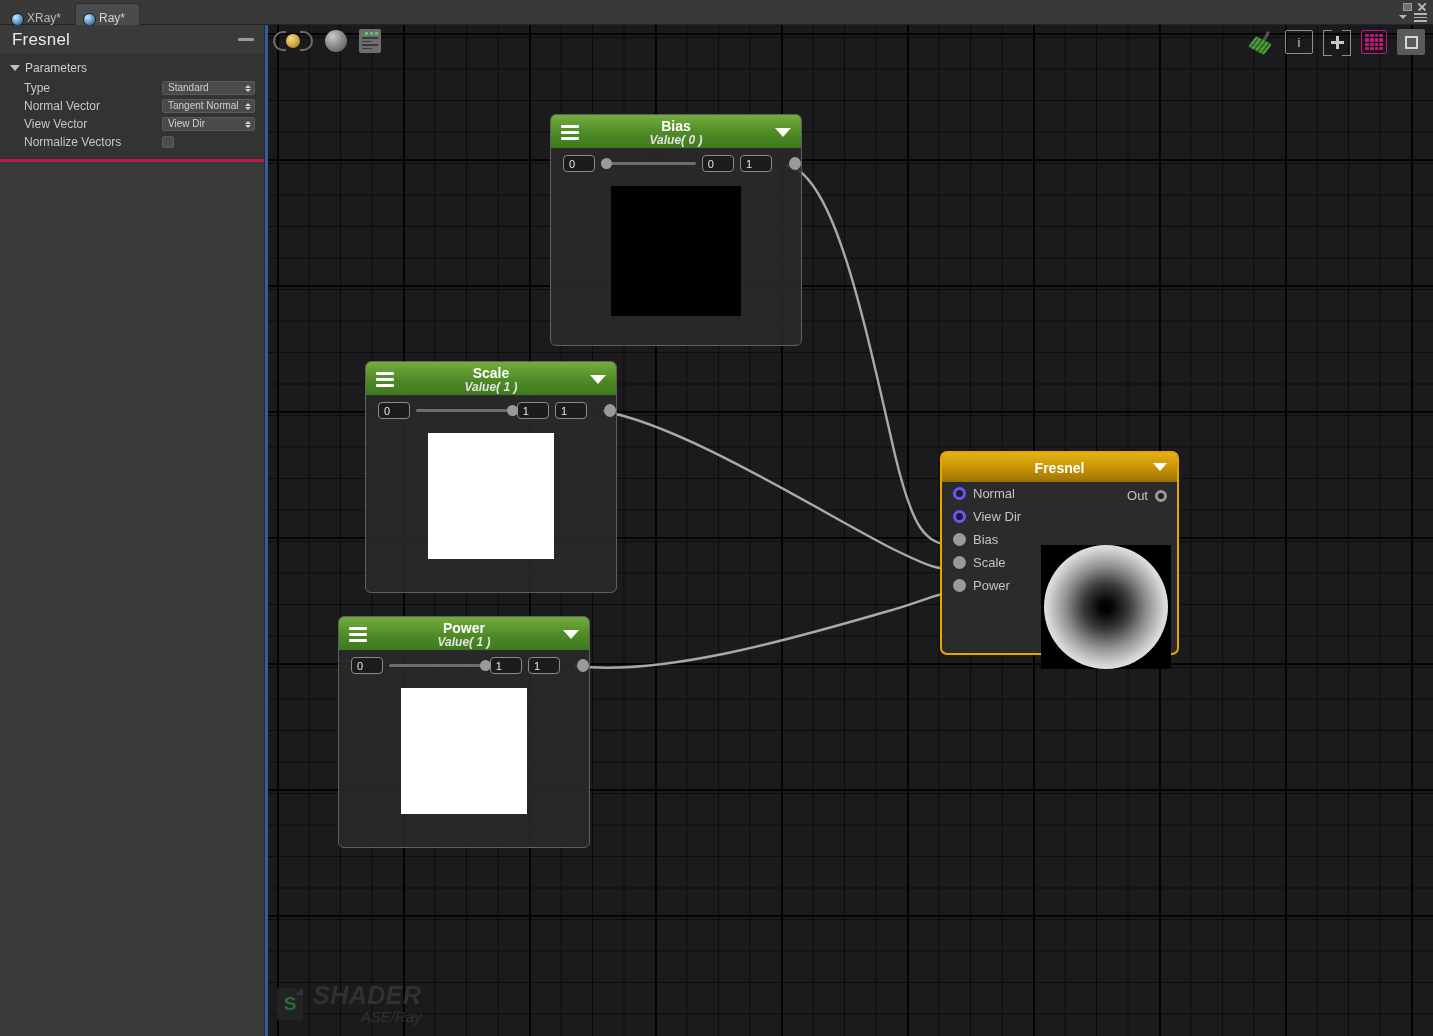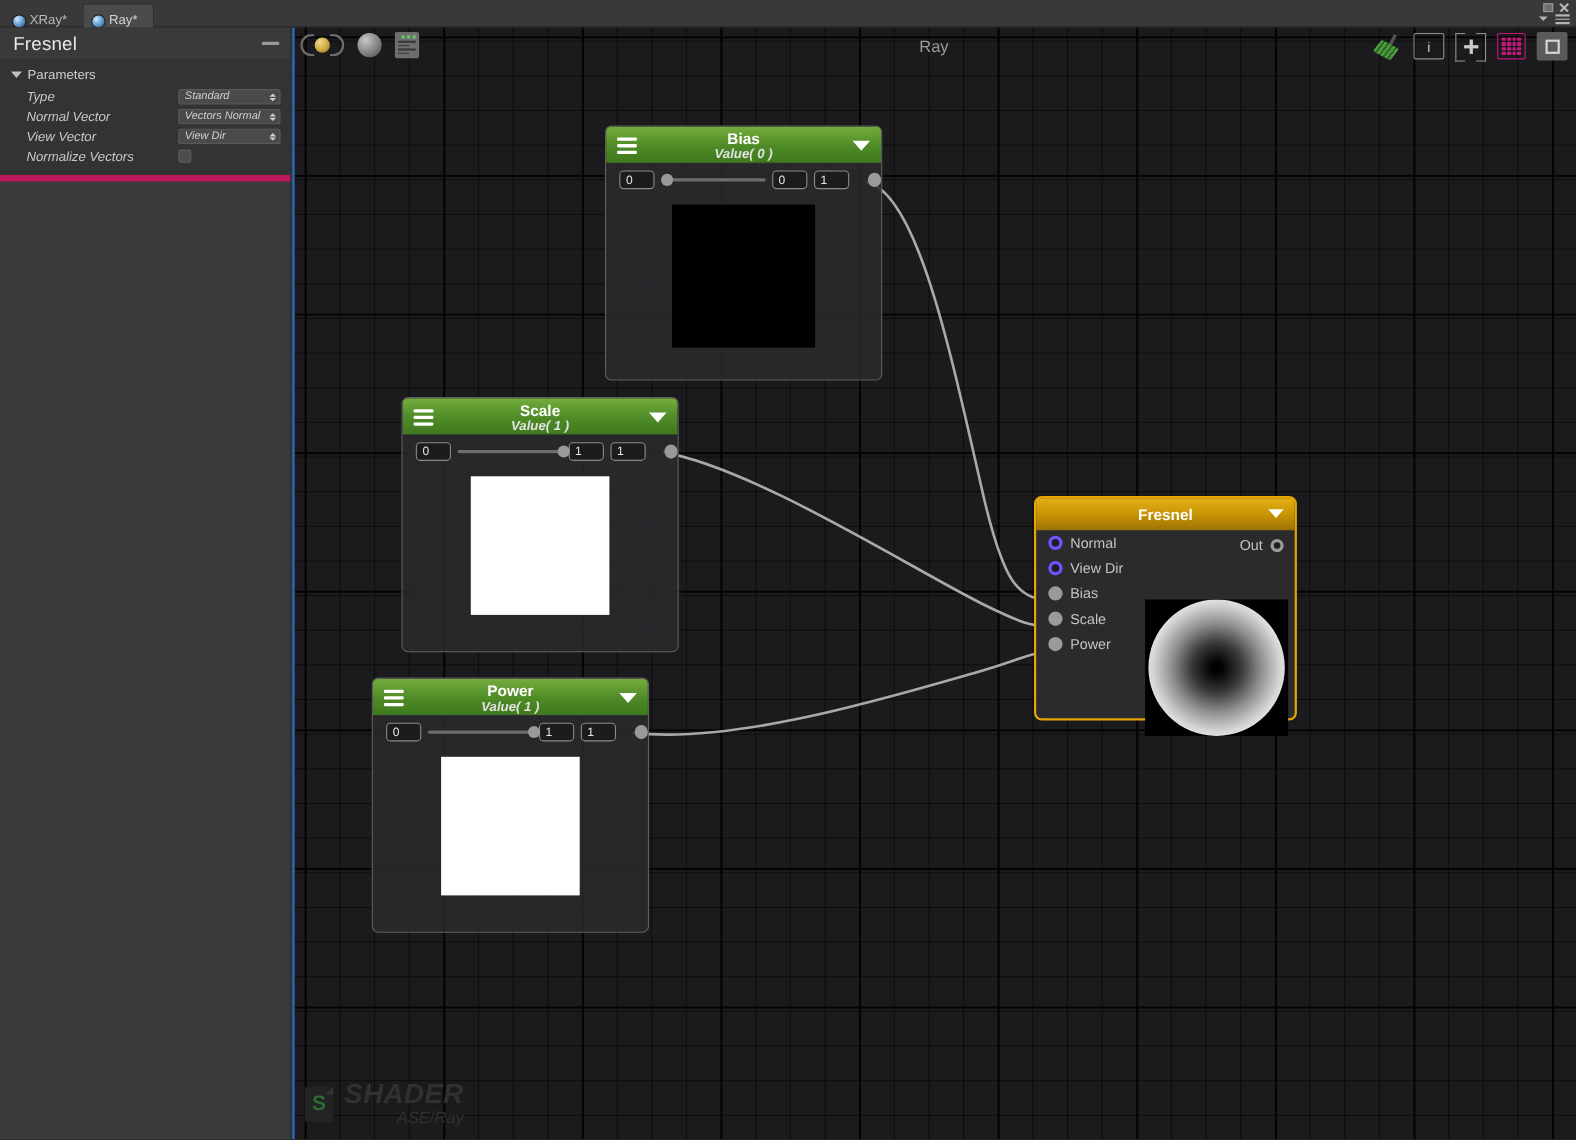--- a/index.html
+++ b/index.html
@@ -57,28 +57,28 @@
     background: #3a3a3a;
     border-right: 1px solid #2a2a2a;
   }
   .insp-head {
     height: 30px; display: flex; align-items: center; justify-content: space-between;
     padding: 0 10px 0 12px;
     border-bottom: 1px solid #2e2e2e;
   }
   .insp-title { font-size: 17px; color: #e8e8e8; letter-spacing: .2px; }
   .insp-min { width: 16px; height: 3px; background: #9a9a9a; border-radius: 1px; }
-  .insp-body { background: #333333; padding: 4px 0 8px 0; border-bottom: 6px solid #be185d; }
+  .insp-body { background: #333333; padding: 4px 0 8px 0; border-bottom: 3px solid #be185d; }
   .foldout { display: flex; align-items: center; gap: 5px; padding: 2px 0 4px 10px; }
   .fold-tri {
     width: 0; height: 0; border-left: 5px solid transparent; border-right: 5px solid transparent;
     border-top: 6px solid #c0c0c0;
   }
   .fold-label { font-size: 12px; color: #cfcfcf; }
-  .prow { display: flex; align-items: center; height: 18px; padding-left: 24px; font-style: italic; }
+  .prow { display: flex; align-items: center; height: 18px; padding-left: 24px; }
   .prow .plabel { font-size: 12px; color: #c8c8c8; width: 138px; }
   .dd {
     width: 93px; height: 14px; background: #4a4a4a;
     border: 1px solid #5a5a5a; border-radius: 2px;
     display: flex; align-items: center; justify-content: space-between;
     padding: 0 3px 0 5px;
   }
   .dd span { font-size: 10px; color: #d0d0d0; line-height: 12px; white-space: nowrap; }
   .dd-arrows { display: flex; flex-direction: column; gap: 1px; align-items: center; }
   .dd-arrows i { display: block; width: 0; height: 0; border-left: 3px solid transparent; border-right: 3px solid transparent; }
@@ -320,21 +320,21 @@
           <span class="dd-arrows">
               <i class="up"></i>
               <i class="dn"></i>
             </span>
         </span>
       </div>
 
       <div class="prow">
         <span class="plabel">Normal Vector</span>
         <span class="dd">
-          <span>Vectors Normal</span>
+          <span>Tangent Normal</span>
           <span class="dd-arrows">
               <i class="up"></i>
               <i class="dn"></i>
             </span>
         </span>
       </div>
 
       <div class="prow">
         <span class="plabel">View Vector</span>
         <span class="dd">
@@ -370,21 +370,20 @@
               <i></i>
               <i></i>
               <i></i>
             </span>
           <span class="ln"></span>
             <span class="ln s"></span>
             <span class="ln"></span>
             <span class="ln s"></span>
         </span>
       </div>
-      <div class="tb-title">Ray</div>
       <div class="tb-right">
         <span class="ico-broom">
           <span class="handle"></span>
             <span class="head"></span>
         </span>
         <span class="btn-box">
           <span>i</span>
         </span>
         <span class="btn-box bracket">
           <span class="plus"></span>

